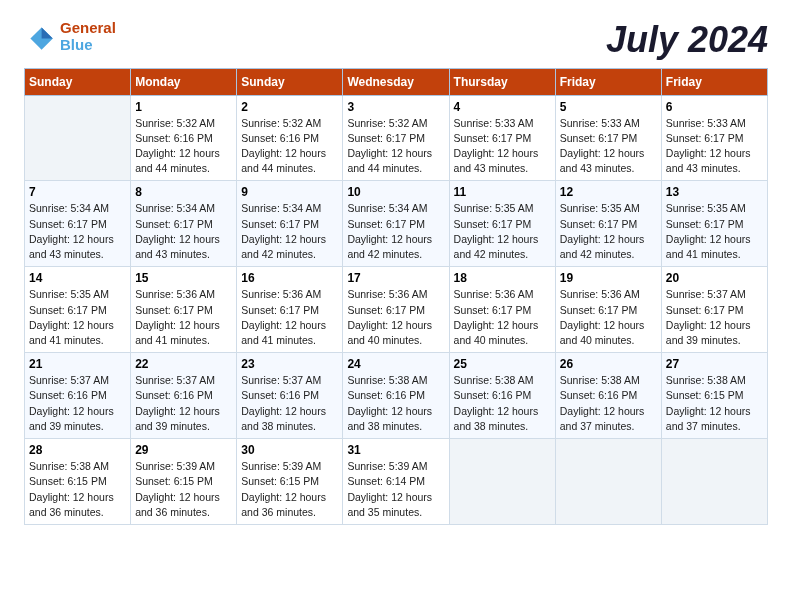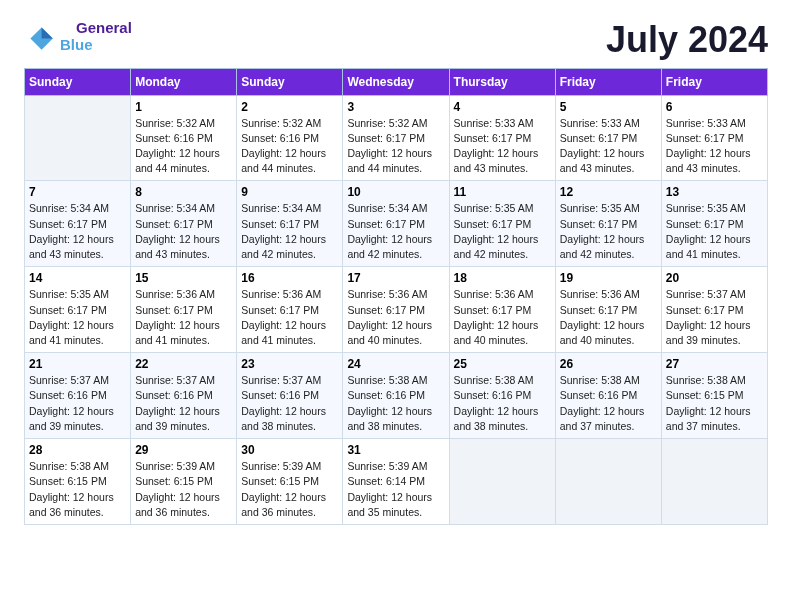--- a/index.html
+++ b/index.html
@@ -22,45 +22,46 @@
       gap: 4px;
     }
     .logo-text {
       display: flex;
       flex-direction: column;
       font-size: 15px;
       font-weight: bold;
       color: #1a1a2e;
       line-height: 1.1;
     }
-    .logo-text span:first-child { color: #4c1d95; margin-left: 16px; }
+    .logo-text span:first-child { color: #c2410c; }
     .logo-text span:last-child { color: #4da6e0; }
     .logo-icon {
       width: 32px;
       height: 32px;
     }
     .title-block { text-align: right; }
     .title-block h1 {
       font-size: 36px;
       font-weight: bold;
       color: #1a1a2e;
       line-height: 1.1;
+      font-style: italic;
     }
     .title-block h2 {
       font-size: 15px;
       color: #333;
       font-weight: normal;
     }
     table {
       width: 100%;
       border-collapse: collapse;
       font-size: 11px;
     }
     thead tr {
-      background: #6d28d9;
+      background: #c2410c;
       color: #fff;
     }
     thead th {
       padding: 6px 4px;
       text-align: left;
       font-size: 12px;
       font-weight: bold;
       border: 1px solid #aac4e0;
     }
     tbody tr {

